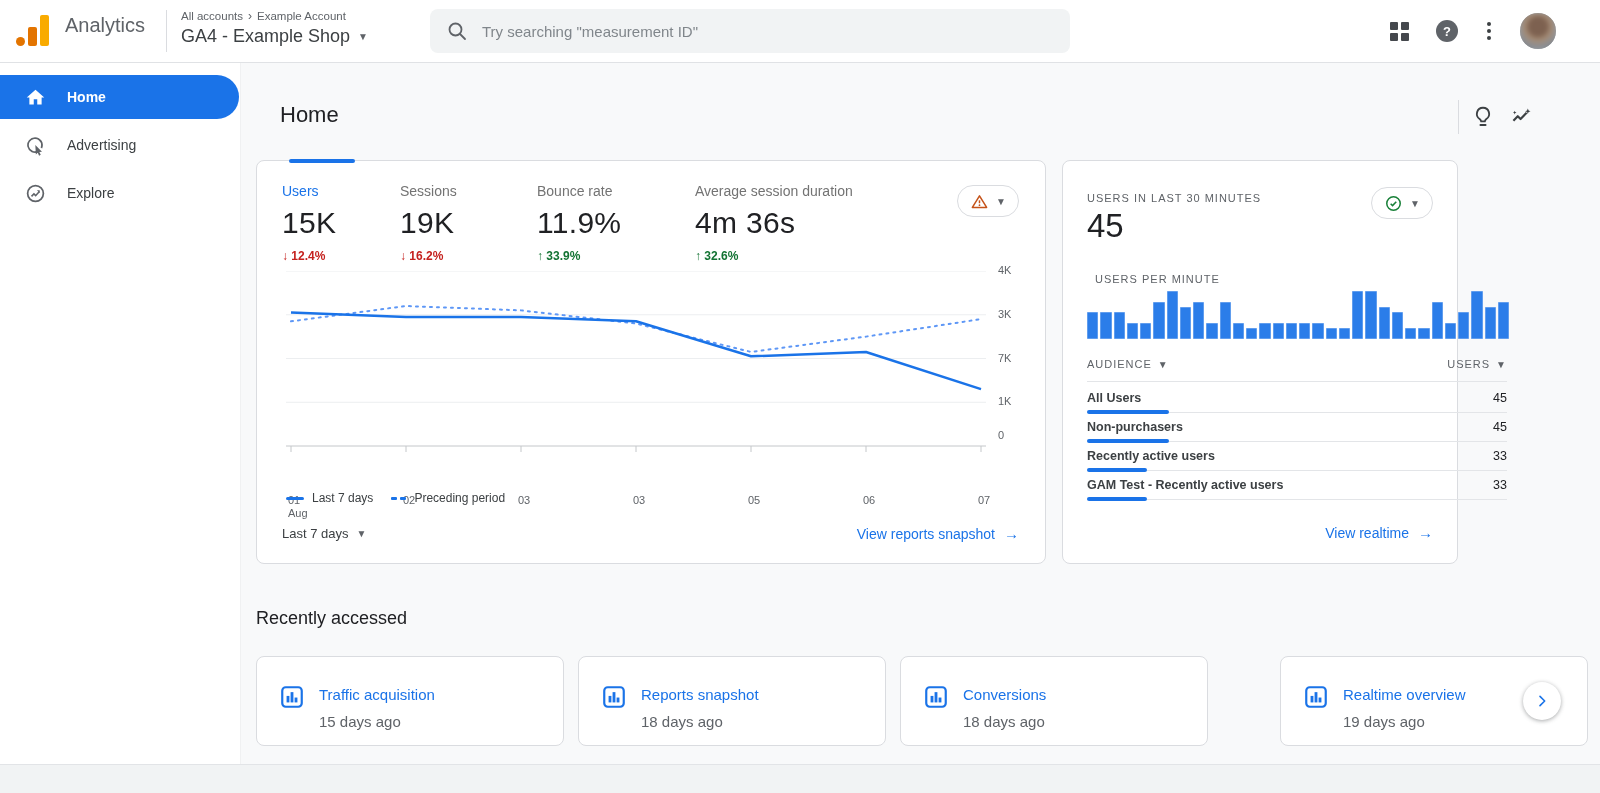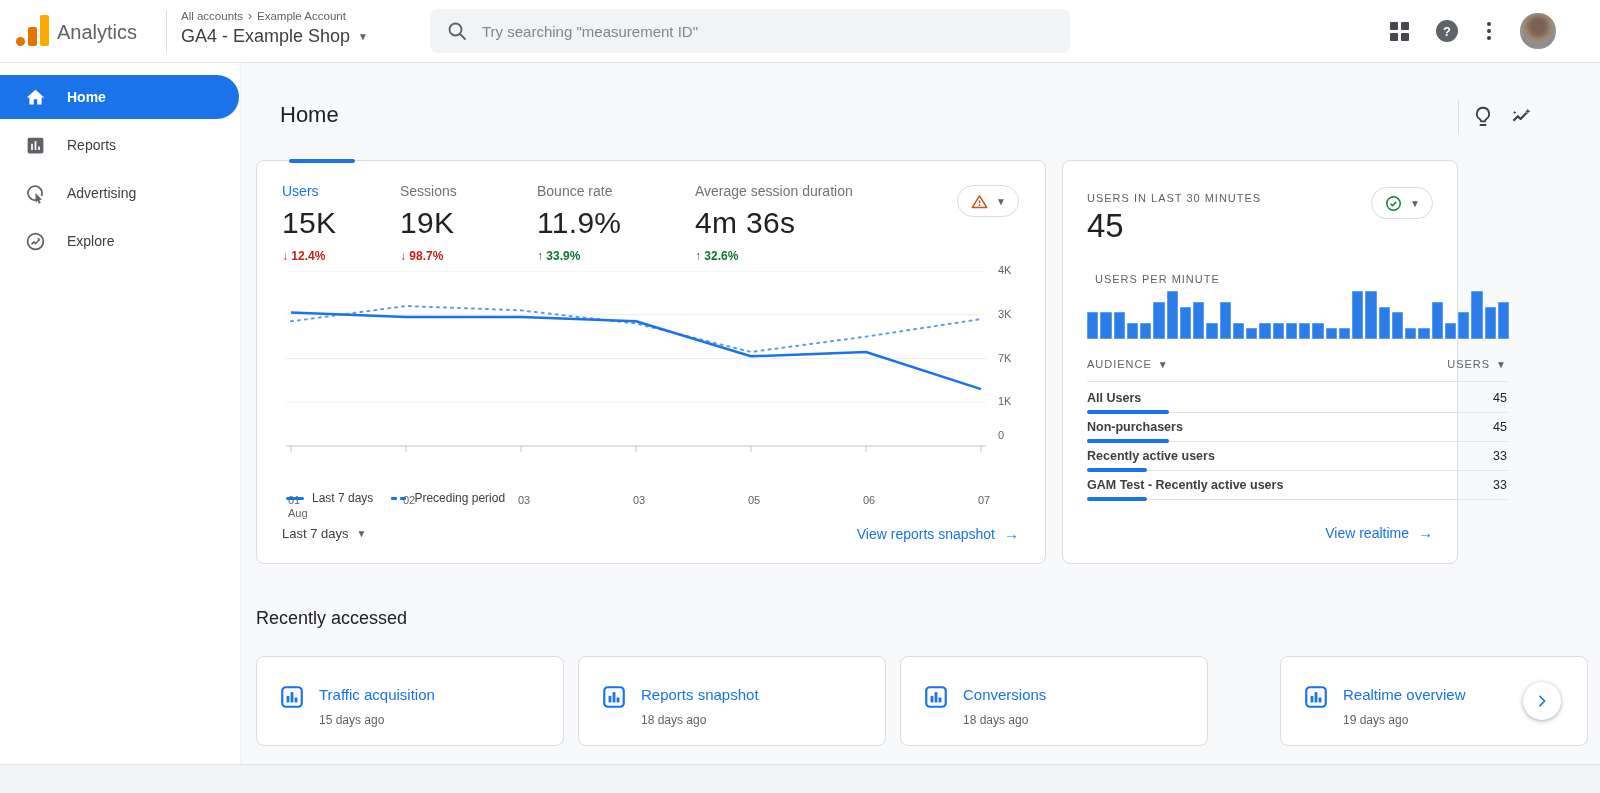--- a/index.html
+++ b/index.html
@@ -1,21 +1,21 @@
 <!DOCTYPE html>
 <html><head>
 <meta charset="utf-8">
 <style>
   html,body{margin:0;padding:0;background:#fff;}
   #app{position:relative;width:1600px;height:793px;background:#fff;overflow:hidden;
        font-family:"Liberation Sans","DejaVu Sans",sans-serif;color:#202124;}
 
   
   .header{position:absolute;left:0;top:0;width:1600px;height:62px;background:#fff;border-bottom:1px solid #e0e2e5;z-index:5;}
-  .logo{position:absolute;left:16px;top:14px;display:flex;align-items:flex-end;gap:4px;cursor:pointer;}
+  .logo{position:absolute;left:16px;top:14px;display:flex;gap:12px;cursor:pointer;}
   .logo-mark{display:flex;align-items:flex-end;gap:3px;height:32px;}
   .logo-dot{width:9px;height:9px;border-radius:50%;background:#e37400;}
   .logo-bar-s{width:9px;height:19px;background:#e37400;border-radius:2px;}
   .logo-bar-t{width:9px;height:31px;background:#f9ab00;border-radius:2px;}
   .logo-text{font-size:20px;color:#5f6368;margin-left:4px;padding-bottom:2px;}
   .head-divider{position:absolute;left:166px;top:10px;width:1px;height:42px;background:#dadce0;}
   .property{position:absolute;left:181px;top:9px;cursor:pointer;}
   .crumbs{display:flex;align-items:center;gap:5px;font-size:11.5px;color:#5f6368;}
   .crumb-sep{font-size:12px;color:#5f6368;}
   .prop-row{display:flex;align-items:center;gap:8px;font-size:18px;color:#3c4043;margin-top:3px;}
@@ -104,21 +104,21 @@
   .aud-val{color:#202124;}
   .aud-track{position:absolute;left:0;bottom:1px;width:100%;height:1px;background:#e3e5e8;}
   .aud-fill{position:absolute;left:0;top:-2px;height:4px;background:#1a73e8;border-radius:2px;}
   .rt-link{position:absolute;right:24px;bottom:22px;}
 
   
   .recent-title{position:absolute;left:16px;top:546px;font-size:18px;color:#202124;}
   .recent-card{top:594px;width:308px;height:90px;cursor:pointer;}
   .rc-icon{position:absolute;left:22px;top:27px;width:26px;height:26px;color:#1a73e8;}
   .rc-title{position:absolute;left:62px;top:29px;font-size:15px;color:#1a73e8;}
-  .rc-sub{position:absolute;left:62px;top:56px;font-size:12px;color:#5f6368;text-align:center;}
+  .rc-sub{position:absolute;left:62px;top:56px;font-size:15px;color:#5f6368;text-align:center;}
   .carousel-next{position:absolute;left:1283px;top:620px;width:38px;height:38px;border-radius:50%;background:#fff;
                  box-shadow:0 1px 4px rgba(60,64,67,.45);display:flex;align-items:center;justify-content:center;cursor:pointer;z-index:3;}
 
   .bottom-strip{position:absolute;left:0;top:764px;width:1600px;height:29px;background:#f1f3f4;border-top:1px solid #e2e4e7;z-index:6;}
 </style>
 </head>
 <body>
 
 <div id="app">
 
@@ -173,26 +173,20 @@
         </span>
     </div>
   </div>
 
   <div class="sidebar">
     <div class="side-item active">
       <svg viewBox="0 0 24 24">
           <path d="M10 20v-6h4v6h5v-8h3L12 3 2 12h3v8z"></path>
         </svg>
       <span>Home</span>
-    </div>
-    <div class="side-item">
-      <svg viewBox="0 0 24 24">
-          <path d="M19 3H5a2 2 0 0 0-2 2v14a2 2 0 0 0 2 2h14a2 2 0 0 0 2-2V5a2 2 0 0 0-2-2zM9 17H7v-7h2v7zm4 0h-2V7h2v10zm4 0h-2v-4h2v4z"></path>
-        </svg>
-      <span>Reports</span>
     </div>
     <div class="side-item">
       <svg viewBox="0 0 24 24">
           <path d="M11.5 2.5a9 9 0 1 0 3.9 17.1l-.9-1.8a7 7 0 1 1 3.9-6.3c0 1-.2 2-.6 2.9l1.8.9a9 9 0 0 0-8.1-12.8z"></path>
           <path d="M11.8 11.4l7.6 7.6-3 .4 1.6 3.3-1.9.9-1.5-3.4-2.2 2.1z"></path>
         </svg>
       <span>Advertising</span>
     </div>
     <div class="side-item">
       <svg viewBox="0 0 24 24">
@@ -226,21 +220,21 @@
 
       <div class="metrics">
         <div class="metric selected">
           <div class="metric-label">Users</div>
           <div class="metric-value">15K</div>
           <div class="metric-delta delta-down">↓ 12.4%</div>
         </div>
         <div class="metric">
           <div class="metric-label">Sessions</div>
           <div class="metric-value">19K</div>
-          <div class="metric-delta delta-down">↓ 98.7%</div>
+          <div class="metric-delta delta-down">↓ 16.2%</div>
         </div>
         <div class="metric">
           <div class="metric-label">Bounce rate</div>
           <div class="metric-value">11.9%</div>
           <div class="metric-delta delta-up">↑ 33.9%</div>
         </div>
         <div class="metric">
           <div class="metric-label">Average session duration</div>
           <div class="metric-value">4m 36s</div>
           <div class="metric-delta delta-up">↑ 32.6%</div>

